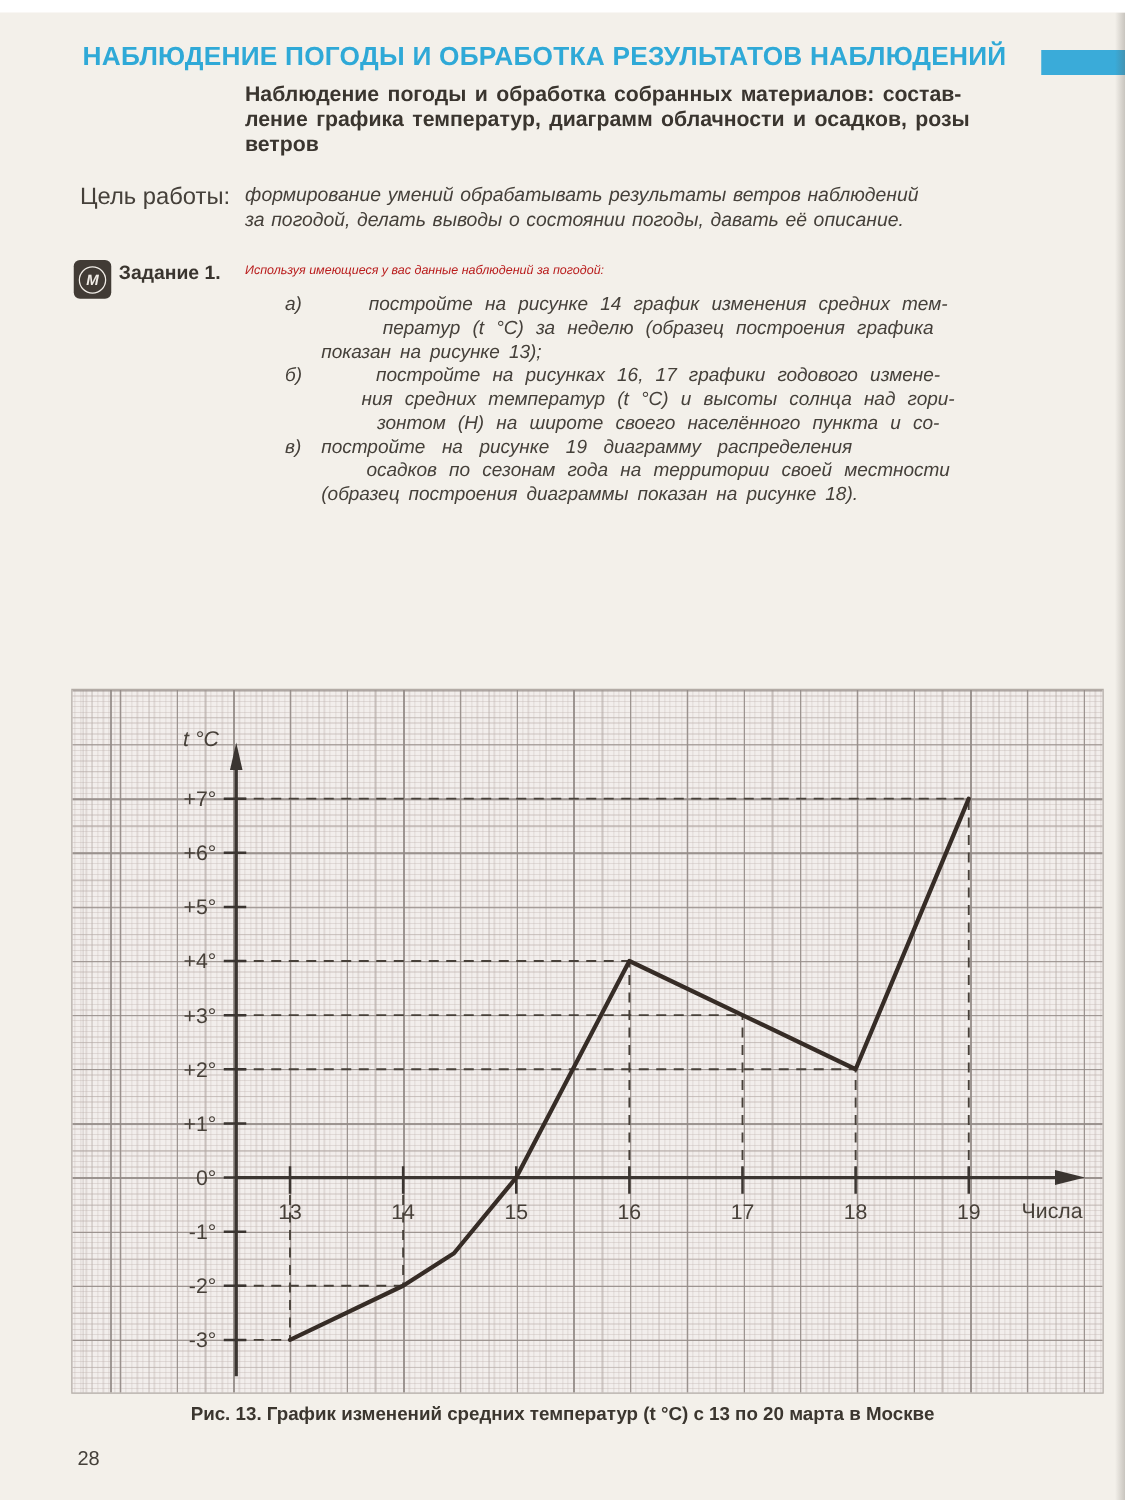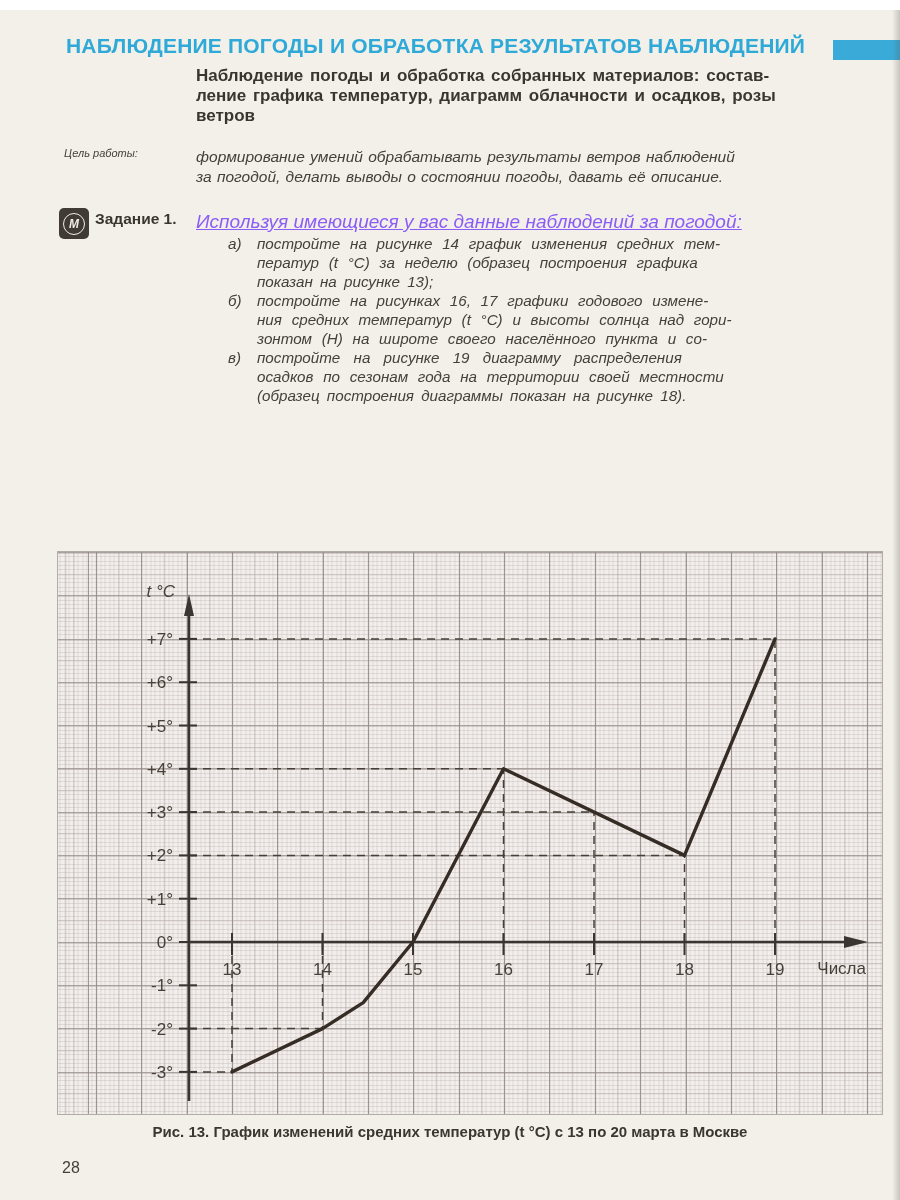--- a/index.html
+++ b/index.html
@@ -20,52 +20,52 @@
     font-size:21px;font-weight:bold;letter-spacing:0.2px;
     color:#2fa9d7;white-space:nowrap;
   }
   .accent-bar{position:absolute;left:833px;top:30px;width:67px;height:20px;background:#3aabd9;}
   .subtitle{
     position:absolute;left:196px;top:56px;width:610px;
     font-size:17px;font-weight:bold;line-height:20px;color:#3a352f;word-spacing:2px;
   }
   .goal-label{
     position:absolute;left:64px;top:137px;
-    font-size:11px;font-style:italic;color:#45403a;
+    font-size:19px;color:#45403a;
   }
   .goal-text{
     position:absolute;left:196px;top:137px;width:610px;
     font-size:15.5px;font-style:italic;line-height:20px;color:#45403a;word-spacing:1px;
   }
   .task-badge{
     position:absolute;left:59px;top:198px;width:30px;height:31px;
     background:#413b35;border-radius:5px;display:flex;align-items:center;justify-content:center;
   }
   .badge-circle{
     width:22px;height:22px;border-radius:50%;border:1.6px solid #f1ede7;
     display:flex;align-items:center;justify-content:center;box-sizing:border-box;
   }
   .badge-letter{font-size:12px;font-weight:bold;font-style:italic;color:#f1ede7;line-height:1;}
   .task-label{
     position:absolute;left:95px;top:200px;
     font-size:15.5px;font-weight:bold;color:#3a352f;
   }
   .task-intro{
     position:absolute;left:196px;top:201px;width:610px;
-    font-size:19px;font-style:italic;color:#8b5cf6;text-decoration:underline;
+    font-size:10px;font-style:italic;color:#b91c1c;
   }
   .task-items{
     position:absolute;left:228px;top:224px;width:568px;
     font-size:15.2px;font-style:italic;line-height:19px;color:#45403a;
   }
   .item{position:relative;}
   .item .marker{position:absolute;left:0;top:0;}
   .item .lines{margin-left:29px;}
   .item .lines > div{word-spacing:3px;}
-  .item .lines > div.ws2{word-spacing:5.5px;}
+  .item .lines > div.ws2{word-spacing:5.5px;text-align:center;}
   .item .lines > div.ws3{word-spacing:9px;}
   .chart{
     position:absolute;left:57px;top:541px;width:824px;height:562px;
     border:1px solid #b3aca6;box-sizing:content-box;
     background-color:#f2eeec;
     background-image:
       repeating-linear-gradient(to right, rgba(146,138,134,0.85) 0 1px, transparent 1px 45.35px),
       repeating-linear-gradient(to bottom, rgba(146,138,134,0.85) 0 1px, transparent 1px 43.3px),
       repeating-linear-gradient(to right, rgba(176,166,162,0.5) 0 1px, transparent 1px 22.68px),
       repeating-linear-gradient(to bottom, rgba(176,166,162,0.5) 0 1px, transparent 1px 21.65px),

